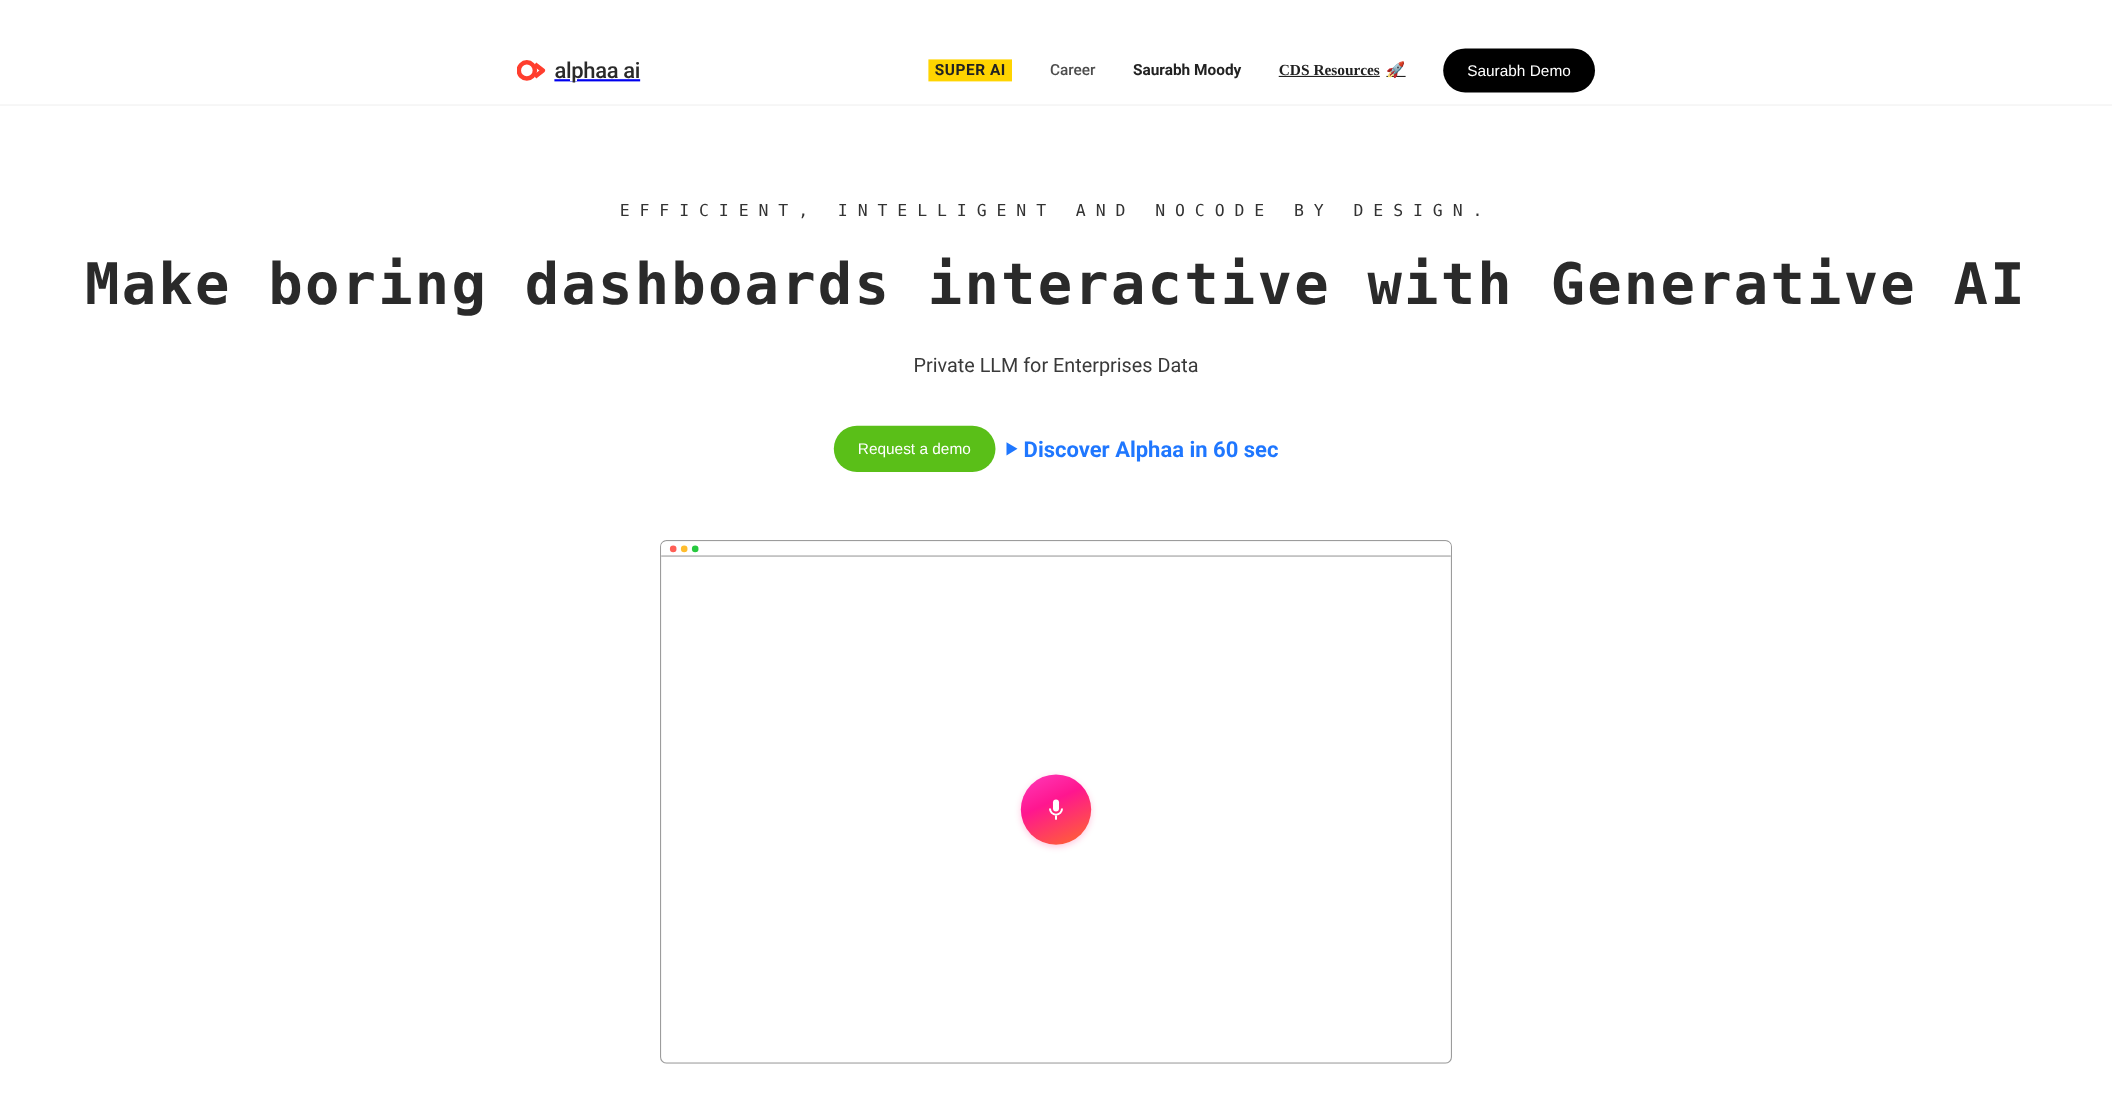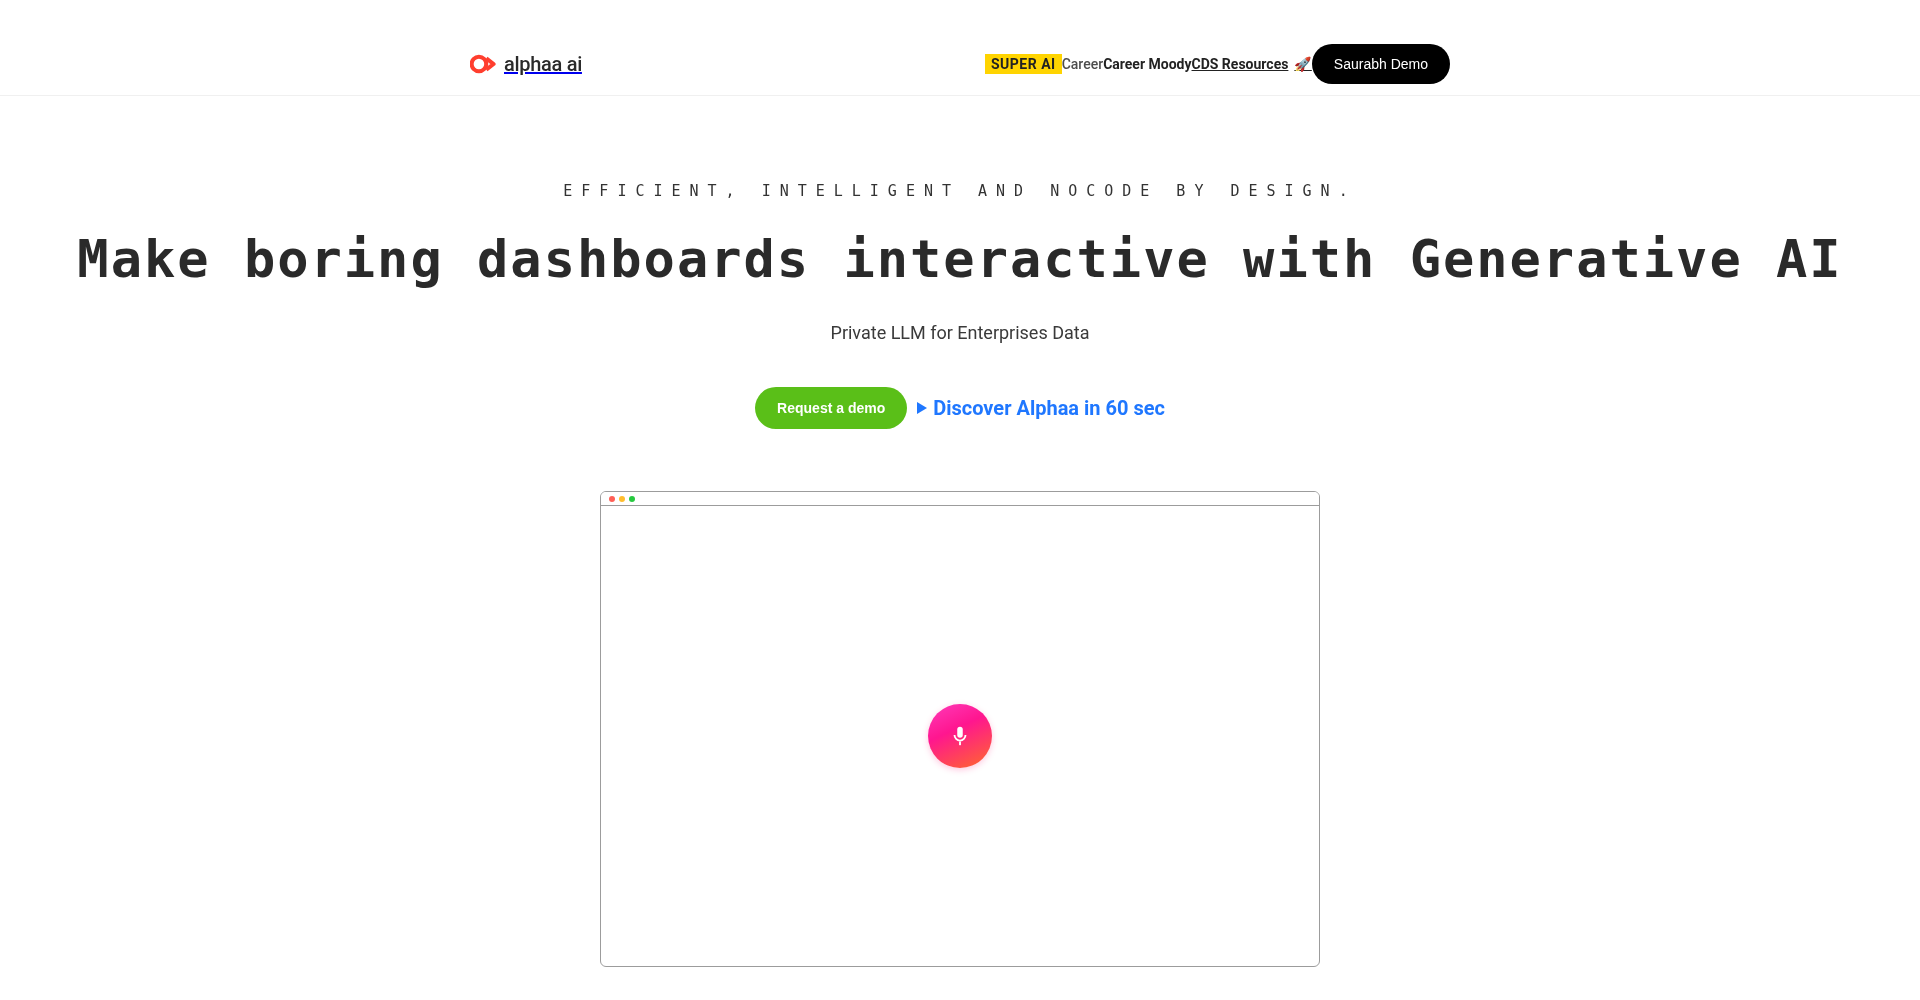--- a/index.html
+++ b/index.html
@@ -37,42 +37,44 @@
     }
     .logo-text {
       font-size: 20px;
       font-weight: 500;
       color: #2a2a2a;
       letter-spacing: -0.3px;
     }
     .nav-links {
       display: flex;
       align-items: center;
+      gap: 34px;
     }
     .nav-link {
       font-size: 14px;
       color: #4d4d4d;
       text-decoration: none;
       font-weight: 500;
     }
     .nav-link.bold { font-weight: 700; color:#222; }
     .nav-link.super {
       background: #ffd400;
       color: #222;
       font-weight: 700;
       padding: 2px 6px;
       letter-spacing: 0.5px;
     }
     .nav-link.cds {
       font-weight: 700;
       text-decoration: underline;
       display: inline-flex;
-      align-items: flex-start;
+      align-items: flex-end;
       gap: 6px;
       color:#222;
+      font-family:Liberation Serif, serif;
     }
     .nav-cta {
       background: #000;
       color: #fff;
       border: none;
       border-radius: 999px;
       padding: 12px 22px;
       font-size: 14px;
       font-weight: 500;
       cursor: pointer;
@@ -111,21 +113,21 @@
       align-items: center;
       gap: 10px;
     }
     .pill-green {
       background: #5abf18;
       color: #fff;
       border: none;
       border-radius: 999px;
       padding: 13px 22px;
       font-size: 14px;
-      font-weight: 700;
+      font-weight: 400;
       cursor: pointer;
     }
     .discover {
       display: inline-flex;
       align-items: center;
       gap: 6px;
       color: #1f77ff;
       font-size: 20px;
       font-weight: 700;
       text-decoration: none;
@@ -189,21 +191,21 @@
           <circle cx="11" cy="16" r="9" fill="none" stroke="#ff3e2e" stroke-width="5"></circle>
           <path d="M20 9 L29 16 L20 23" fill="none" stroke="#ff3e2e" stroke-width="5" stroke-linejoin="round"></path>
         </svg>
       </span>
       <span class="logo-text">alphaa ai</span>
     </a>
 
     <div class="nav-links">
       <a href="#" class="nav-link super">SUPER AI</a>
       <a href="#" class="nav-link">Career</a>
-      <a href="#" class="nav-link bold">Career Moody</a>
+      <a href="#" class="nav-link bold">Saurabh Moody</a>
       <a href="#" class="nav-link cds">
         <span>CDS Resources</span>
         <span>🚀</span>
       </a>
       <button class="nav-cta">Saurabh Demo</button>
     </div>
   </nav>
 </div>
 
 <section class="hero">

